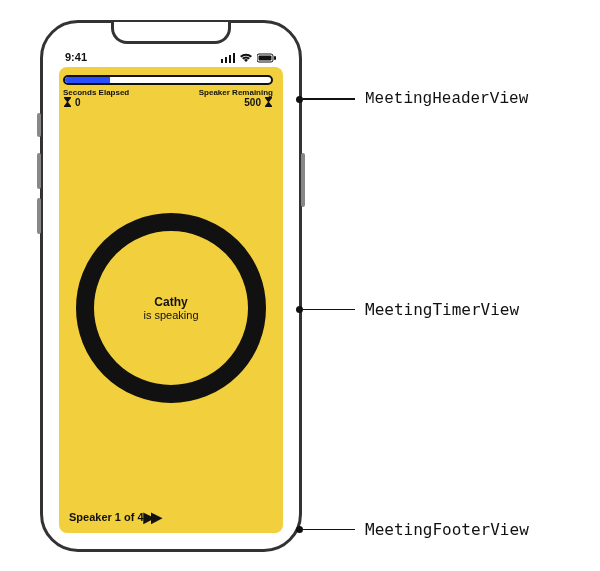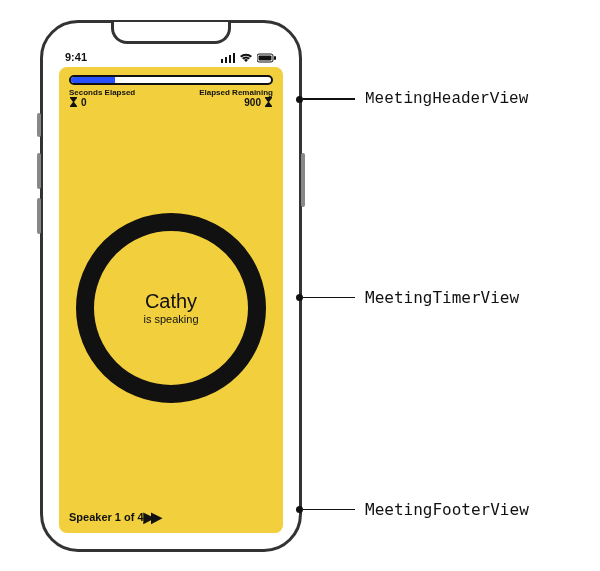--- a/index.html
+++ b/index.html
@@ -18,31 +18,31 @@
 
   .screen { position: absolute; inset: 8px; border-radius: 30px; overflow: hidden; background: #fff; }
 
   .statusbar { position: absolute; top: 0; left: 0; right: 0; height: 34px; display: flex; justify-content: space-between; align-items: flex-end; padding: 0 14px 2px 14px; font-size: 11px; font-weight: 600; color: #111; z-index: 6; }
   .status-right { display: flex; gap: 4px; align-items: center; }
   .status-right svg { display: block; }
 
   .app { position: absolute; top: 36px; left: 8px; right: 8px; bottom: 8px; background: #f2cf3d; border-radius: 8px; display: flex; flex-direction: column; }
 
   
-  .header { padding: 8px 10px 4px 10px; }
+  .header { padding: 8px 10px 4px 4px; }
   .progress-track { width: 100%; height: 10px; border: 2px solid #111; border-radius: 6px; background: #fff; overflow: hidden; }
   .progress-fill { height: 100%; background: #2850ff; width: 22%; }
   .header-labels { display: flex; justify-content: space-between; font-size: 8px; font-weight: 600; margin-top: 3px; color: #111; }
   .header-values { display: flex; justify-content: space-between; font-size: 10px; font-weight: 700; color: #111; align-items: center; }
   .hv-left, .hv-right { display: flex; align-items: center; gap: 3px; }
 
   
   .timer { flex: 1; display: flex; align-items: center; justify-content: center; }
   .ring { width: 190px; height: 190px; border: 18px solid #111; border-radius: 50%; display: flex; flex-direction: column; align-items: center; justify-content: center; }
-  .speaker-name { font-size: 20px; font-weight: 400; color: #111; }
+  .speaker-name { font-size: 12px; font-weight: 700; color: #111; }
   .speaker-sub { font-size: 11px; color: #111; text-align: center; }
 
   
   .footer { display: flex; justify-content: flex-start; align-items: center; padding: 6px 10px 8px 10px; font-size: 11px; font-weight: 600; color: #111; }
   .skip-icon { font-size: 14px; letter-spacing: -3px; }
 
   
   .callout { position: absolute; display: flex; align-items: center; font-family: ui-monospace, "SF Mono", Menlo, Consolas, monospace; font-size: 16px; color: #111; }
   .callout .dot { width: 7px; height: 7px; background: #111; border-radius: 50%; }
   .callout .line { height: 1.5px; background: #111; }
@@ -83,31 +83,31 @@
       </div>
 
       <div class="app">
 
         <div class="header">
           <div class="progress-track">
             <div class="progress-fill" style="width: 22%;"></div>
           </div>
           <div class="header-labels">
             <span>Seconds Elapsed</span>
-            <span>Elapsed Remaining</span>
+            <span>Speaker Remaining</span>
           </div>
           <div class="header-values">
             <span class="hv-left">
               <svg width="9" height="11" viewBox="0 0 9 11">
                   <path d="M1 0 H8 V1 L5 5 L8 9 V10 H1 V9 L4 5 L1 1 Z" fill="#111"></path>
                 </svg>
               <span>0</span>
             </span>
             <span class="hv-right">
-              <span>900</span>
+              <span>500</span>
               <svg width="9" height="11" viewBox="0 0 9 11">
                   <path d="M1 0 H8 V1 L5 5 L8 9 V10 H1 V9 L4 5 L1 1 Z" fill="#111"></path>
                 </svg>
             </span>
           </div>
         </div>
 
         <div class="timer">
           <div class="ring">
             <div class="speaker-name">Cathy</div>
@@ -123,25 +123,25 @@
       </div>
     </div>
   </div>
 
   <div class="callout" style="left:296px; top:90px;font-family:Liberation Mono, monospace;">
     <div class="dot"></div>
       <div class="line" style="width:52px;"></div>
     <div class="label">MeetingHeaderView</div>
   </div>
 
-  <div class="callout" style="left:296px; top:288px;">
+  <div class="callout" style="left:296px; top:300px;">
     <div class="dot"></div>
       <div class="line" style="width:52px;"></div>
     <div class="label">MeetingTimerView</div>
   </div>
 
-  <div class="callout" style="left:296px; top:500px;">
+  <div class="callout" style="left:296px; top:520px;">
     <div class="dot"></div>
       <div class="line" style="width:52px;"></div>
     <div class="label">MeetingFooterView</div>
   </div>
 
 </div>
 
 </body></html>

